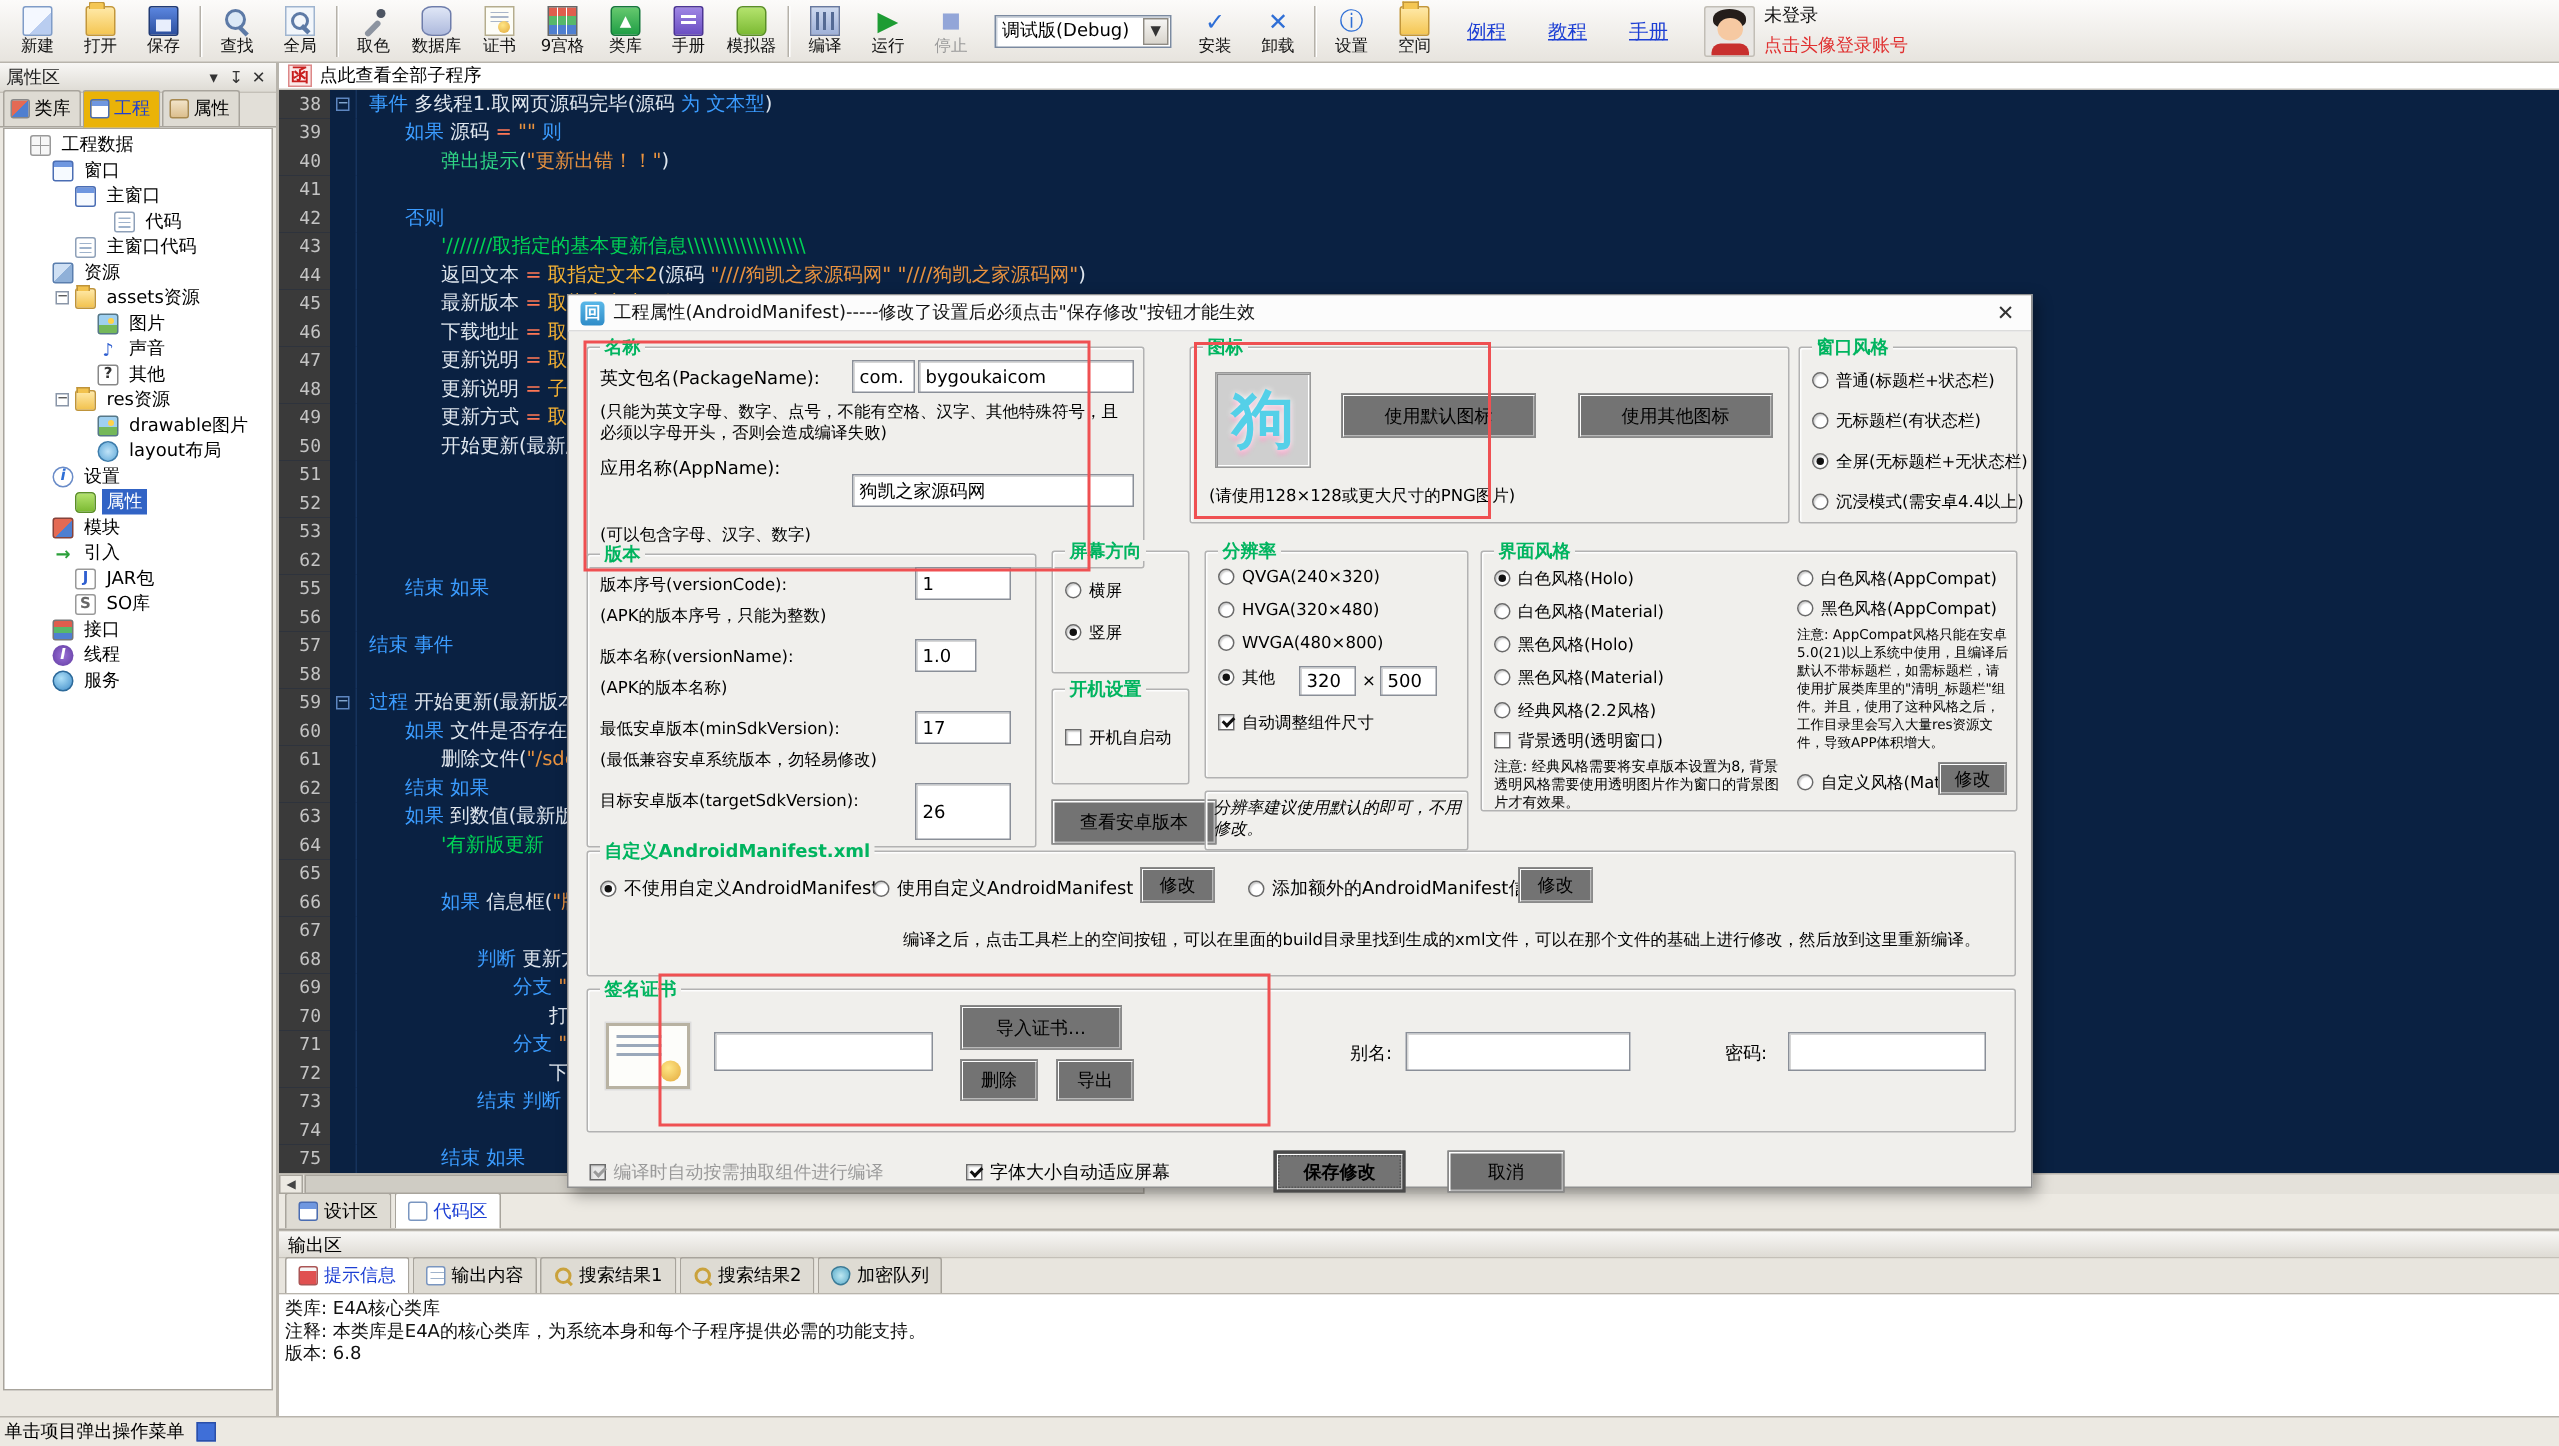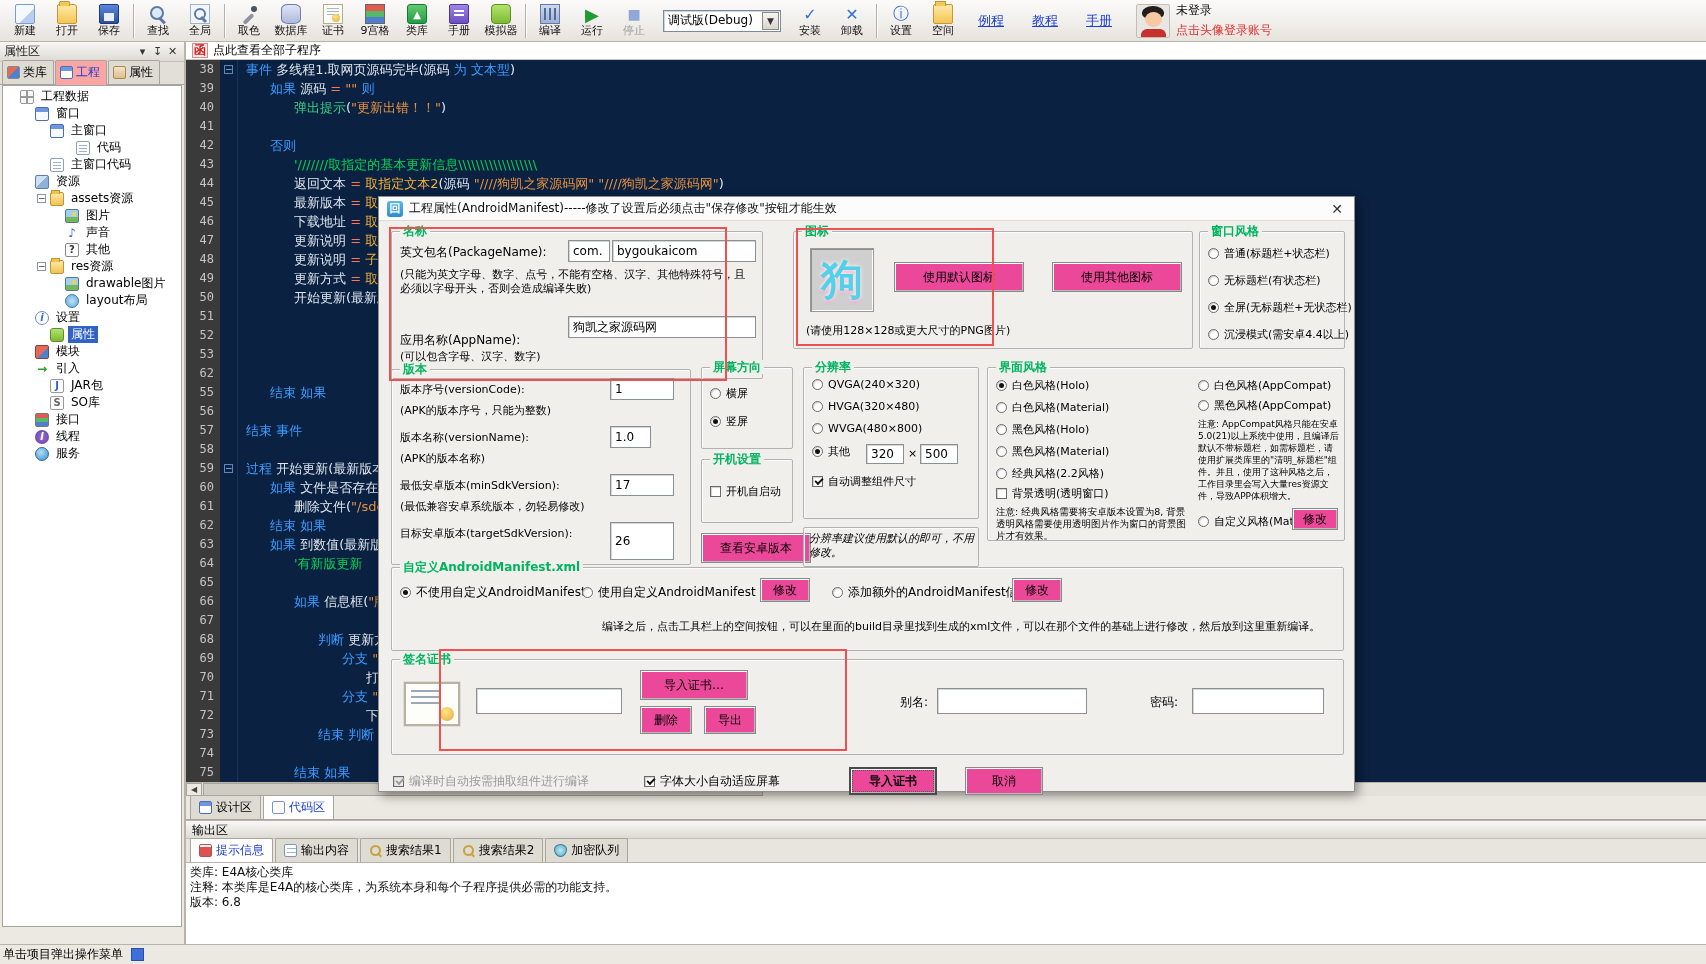--- a/index.html
+++ b/index.html
@@ -59,21 +59,21 @@
   
   .mid { flex:1; display:flex; min-height:0;justify-content:flex-end; }
 
   
   .sidebar { width:186px; flex:none; background:#ece9e2; border-right:2px solid #b8b4ac; display:flex; flex-direction:column; }
   .sb-head { height:20px; display:flex; align-items:center; padding:0 4px; font-size:12px; color:#222; background:linear-gradient(#f8f7f5,#dedbd4); border-bottom:1px solid #c4c0b8; }
   .sb-head .t { flex:1; }
   .sb-hic { font-size:11px; color:#333; width:15px; text-align:center; cursor:pointer; }
   .sb-tabs { height:23px; display:flex; align-items:flex-end; padding-left:2px; border-bottom:1px solid #a8a49c; background:#e2dfd8; }
   .sb-tab { display:flex; align-items:center; gap:3px; font-size:12px; padding:3px 6px 3px 4px; border:1px solid #a8a49c; border-bottom:none; background:#dedbd3; margin-right:1px; border-radius:2px 2px 0 0; cursor:pointer; }
-  .sb-tab.on { background:#fca5a5; color:#1d3fd4; position:relative; top:1px; padding-bottom:4px; }
+  .sb-tab.on { background:#eab308; color:#1d3fd4; position:relative; top:1px; padding-bottom:4px; }
   .tabic { width:13px; height:13px; flex:none; border-radius:2px; }
   .tabic.lib { background:linear-gradient(135deg,#e46a54 50%,#4f7fd0 50%); border:1px solid #888; }
   .tabic.proj { background:linear-gradient(#6f97e0 35%,#fff 35%); border:1px solid #4a6db3; }
   .tabic.prop { background:linear-gradient(#f2e3c8,#dcbf8e); border:1px solid #a8894f; }
   .tree { flex:none; height:842px; background:#fff; border:1px solid #a8a49c; margin:0 2px; overflow:hidden; padding-top:2px; }
   .ti-row { height:17px; display:flex; align-items:center; font-size:12px; white-space:nowrap; cursor:pointer; }
   .ti-row .lbl { padding:0 3px; }
   .ti-row.sel .lbl { background:#3163c5; color:#fff; }
   .exp { width:9px; height:9px; border:1px solid #8a96a8; background:#fff; color:#333; font-size:9px; line-height:7px; text-align:center; margin-right:4px; flex:none; }
   .exp.none { visibility:hidden; }
@@ -143,21 +143,21 @@
   .dlg-title { height:24px; display:flex; align-items:center; gap:6px; padding:0 8px; background:#fcfcfc; border-bottom:1px solid #dcdcdc; }
   .dlg-logo { width:16px; height:16px; background:linear-gradient(#5ab8e8,#2f8cc8); border-radius:3px; color:#fff; font-size:11px; font-weight:bold; display:flex; align-items:center; justify-content:center; }
   .dlg-title .tt { font-size:12px; color:#111; flex:1; white-space:nowrap; overflow:hidden; }
   .dlg-close { font-size:14px; color:#333; width:18px; text-align:center; cursor:pointer; }
   .dlg-body { position:absolute; top:24px; left:0; right:0; bottom:0; font-size:12px; }
   .grp { position:absolute; border:1px solid #b2b2b2; box-shadow:inset 1px 1px 0 #fdfdfd; border-radius:2px; }
   .grp > .lg { position:absolute; top:-8px; left:8px; background:#f0efec; color:#00b45f; font-size:12px; padding:0 3px; line-height:14px; white-space:nowrap; }
   .fld { position:absolute; background:#fff; border:1px solid #8a8f98; box-shadow:inset 1px 1px 0 #d6d6d6; font-size:12px; padding:0 4px; font-family:inherit; display:flex; align-items:center; white-space:nowrap; overflow:hidden; }
   .lab { position:absolute; white-space:nowrap; color:#000; }
   .note { position:absolute; color:#000; font-size:11px; line-height:14px; }
-  .btn { position:absolute; background:#ec4899; border:1px solid #8a8a8a; box-shadow:inset 1px 1px 0 #fff,inset -1px -1px 0 #b8b8b8; font-size:12px; display:flex; align-items:center; justify-content:center; cursor:pointer; white-space:nowrap; }
+  .btn { position:absolute; background:#737373; border:1px solid #8a8a8a; box-shadow:inset 1px 1px 0 #fff,inset -1px -1px 0 #b8b8b8; font-size:12px; display:flex; align-items:center; justify-content:center; cursor:pointer; white-space:nowrap; }
   .btn.primary { font-weight:bold; border:2px solid #4a4a4a; outline:1px dotted #555; outline-offset:-4px; }
   .rd, .ck { position:absolute; display:flex; align-items:center; gap:5px; font-size:11px; white-space:nowrap; cursor:pointer; }
   .rd i { width:11px; height:11px; flex:none; border-radius:50%; border:1px solid #6a6a6a; background:#fff; position:relative; box-shadow:inset 1px 1px 1px #cfcfcf; }
   .rd.on i::after { content:""; position:absolute; inset:2px; background:#111; border-radius:50%; }
   .ck i { width:11px; height:11px; flex:none; border:1px solid #6a6a6a; background:#fff; position:relative; box-shadow:inset 1px 1px 1px #cfcfcf; }
   .ck.on i::after { content:""; position:absolute; left:2px; top:1px; width:6px; height:3px; border-left:2px solid #111; border-bottom:2px solid #111; transform:rotate(-45deg); }
   .ck.dis { color:#9a9a9a; }
   .ck.dis i { background:#e8e8e8; }
   .ck.dis i::after { border-color:#9a9a9a; }
   .dogico { position:absolute; left:16px; top:16px; width:64px; height:64px; background:#cfcfcf; border:1px solid #9a9a9a; box-shadow:inset 1px 1px 0 #8f8f8f,inset -1px -1px 0 #fff; display:flex; align-items:center; justify-content:center; font-size:42px; font-weight:bold; color:#54d0e8; text-shadow:0 0 4px #fff,0 3px 3px #f0a8c8; }
@@ -670,21 +670,21 @@
       <span class="dlg-close">✕</span>
     </div>
     <div class="dlg-body">
 
       <div class="grp" style="left:12px;top:10px;width:372px;height:148px;">
         <b class="lg">名称</b>
         <span class="lab" style="left:8px;top:12px;">英文包名(PackageName):</span>
         <div class="fld" style="left:176px;top:8px;width:42px;height:22px;">com.</div>
         <div class="fld" style="left:220px;top:8px;width:144px;height:22px;">bygoukaicom</div>
         <div class="note" style="left:8px;top:36px;width:356px;">(只能为英文字母、数字、点号，不能有空格、汉字、其他特殊符号，且必须以字母开头，否则会造成编译失败)</div>
-        <span class="lab" style="left:8px;top:100px;">应用名称(AppName):</span>
+        <span class="lab" style="left:8px;top:72px;">应用名称(AppName):</span>
         <div class="fld" style="left:176px;top:84px;width:188px;height:22px;">狗凯之家源码网</div>
         <div class="note" style="left:8px;top:118px;width:356px;">(可以包含字母、汉字、数字)</div>
       </div>
 
       <div class="grp" style="left:414px;top:10px;width:400px;height:118px;">
         <b class="lg">图标</b>
         <div class="dogico">狗</div>
         <div class="btn" style="left:100px;top:30px;width:130px;height:30px;">使用默认图标</div>
         <div class="btn" style="left:258px;top:30px;width:130px;height:30px;">使用其他图标</div>
         <div class="note" style="left:12px;top:92px;width:380px;">(请使用128×128或更大尺寸的PNG图片)</div>
@@ -867,21 +867,21 @@
       </div>
 
       <span class="ck on dis" style="left:14px;top:552px;font-size:12px;">
           <i></i>
           <span>编译时自动按需抽取组件进行编译</span>
         </span>
       <span class="ck on" style="left:265px;top:552px;font-size:12px;">
           <i></i>
           <span>字体大小自动适应屏幕</span>
         </span>
-      <div class="btn primary" style="left:470px;top:546px;width:88px;height:28px;">导入证书</div>
+      <div class="btn primary" style="left:470px;top:546px;width:88px;height:28px;">保存修改</div>
       <div class="btn" style="left:586px;top:546px;width:78px;height:28px;">取消</div>
 
       <div class="redbox" style="left:10px;top:6px;width:338px;height:154px;"></div>
       <div class="redbox" style="left:417px;top:7px;width:198px;height:118px;"></div>
       <div class="redbox" style="left:60px;top:428px;width:408px;height:102px;"></div>
     </div>
   </div>
 
 </div>
 

